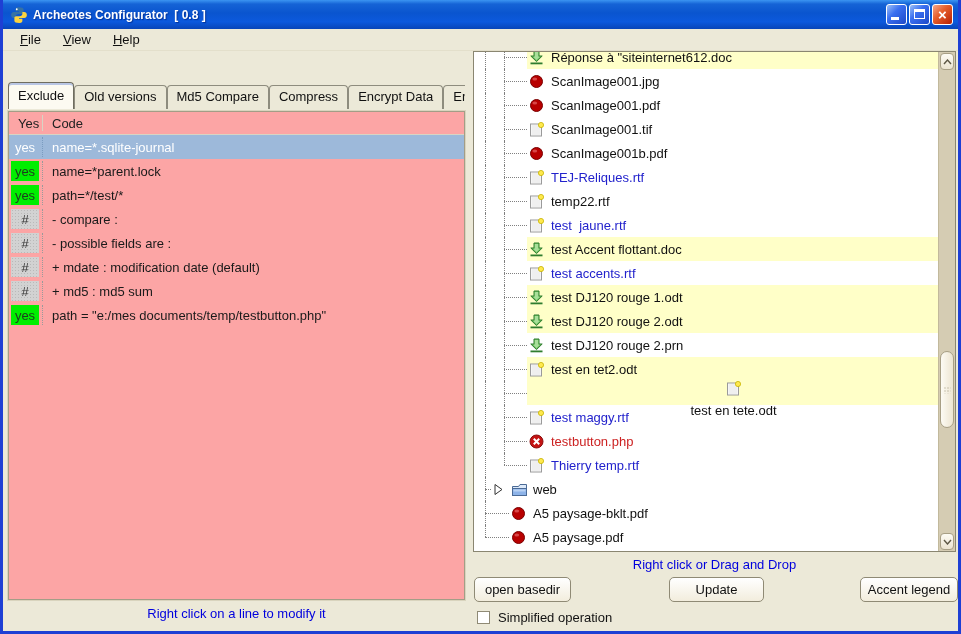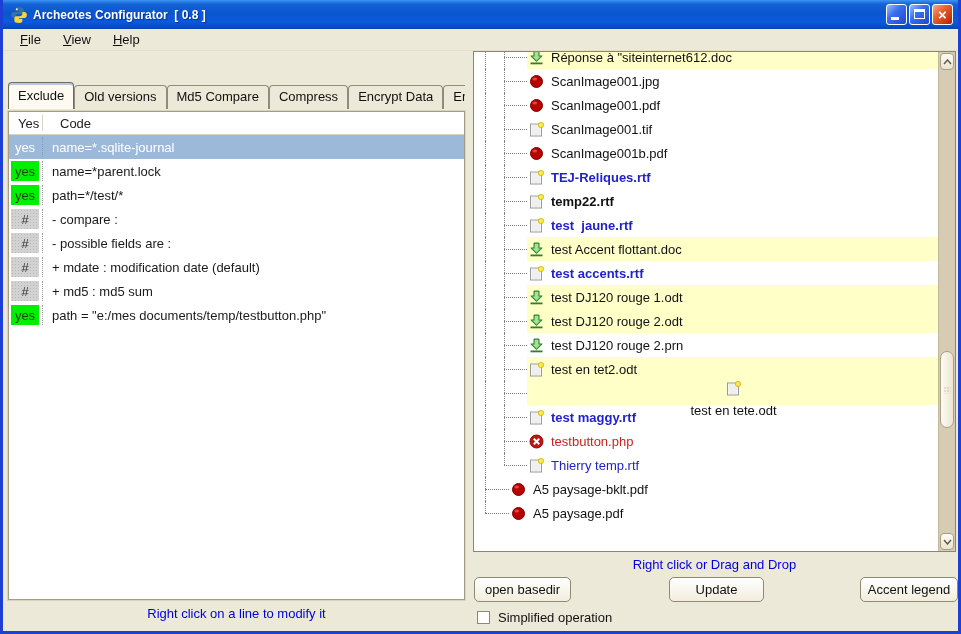--- a/index.html
+++ b/index.html
@@ -33,25 +33,25 @@
   .content{position:relative;height:579px;background:#ece9d8;}
   
   .tabs1{position:absolute;left:5px;top:2px;display:flex;align-items:flex-end;z-index:3;}
   .tabs2{position:absolute;left:5px;top:31px;display:flex;align-items:flex-end;width:457px;overflow:hidden;z-index:3;}
   .tab{font-size:13px;color:#111;background:#ece9d8;border:1px solid #8e8c7e;border-bottom:none;
     border-radius:4px 4px 0 0;padding:3px 9px 4px 9px;height:24px;white-space:nowrap;}
   .tab.active{background:#fcfaf1;font-weight:bold;height:28px;padding-top:6px;position:relative;z-index:4;
     border-color:#6f6d5f;box-shadow:inset 0 2px 0 #b9c6e4;}
   .tabs2 .tab.active{font-weight:normal;height:27px;padding-top:5px;}
   
-  .table-panel{position:absolute;left:5px;top:60px;width:457px;height:489px;background:#ffffff;
+  .table-panel{position:absolute;left:5px;top:60px;width:457px;height:489px;background:#fca5a5;
     border:1px solid #a39d86;box-shadow:0 0 0 1px #d9d4be;overflow:hidden;}
   .thead{height:23px;display:flex;align-items:center;border-bottom:1px solid #d8d4c4;position:relative;}
   .thead .col-yes{width:33px;padding-left:9px;font-size:13px;color:#222;}
-  .thead .col-code{padding-left:18px;font-size:13px;color:#222;}
+  .thead .col-code{padding-left:10px;font-size:13px;color:#222;}
   .thead .vsep{position:absolute;left:33px;top:3px;bottom:3px;border-left:1px solid #d8d4c4;}
   .trow{height:24px;display:flex;align-items:center;position:relative;font-size:13px;color:#1a1a1a;}
   .trow .vsep{position:absolute;left:33px;top:2px;bottom:2px;border-left:1px dotted #9a9a9a;}
   .yes-cell{width:28px;height:20px;margin-left:2px;display:flex;align-items:center;justify-content:center;flex:none;}
   .trow.yes .yes-cell{background:#00ee00;color:#1f3a1f;}
   .trow.comment .yes-cell{background-color:#d2d2d2;background-image:radial-gradient(#b9b9b9 26%,transparent 27%);background-size:3px 3px;color:#333;}
   .trow .code{margin-left:13px;white-space:pre;}
   .trow.selected{background:#9db9da;color:#fff;}
   .trow.selected .yes-cell{background:transparent;color:#fff;}
   .trow.selected .vsep{border-left-color:#7a9cc0;}
@@ -61,21 +61,21 @@
     border:1px solid #8a8671;overflow:hidden;}
   .tree-scroll{position:absolute;left:0;top:0;right:17px;bottom:0;overflow:hidden;}
   .tree-rows{margin-top:-7px;}
   .titem{height:24px;position:relative;display:flex;align-items:center;font-size:13px;color:#111;}
   .titem .vline{position:absolute;top:0;bottom:0;border-left:1px dotted #808080;}
   .titem .vline.half{bottom:50%;}
   .titem .hline{position:absolute;top:50%;border-top:1px dotted #808080;}
   .tcontent{display:flex;align-items:center;gap:7px;flex:1;height:100%;padding-left:2px;}
   .tcontent.hl{background:#ffffc8;}
   .tlabel{white-space:pre;}
-  .tlabel.blue{color:#2222cc;} .tlabel.red{color:#cc2222;} .tlabel.bold{font-weight:bold;}
+  .tlabel.blue{color:#2222cc;} .tlabel.red{color:#cc2222;} .tlabel.bold{font-weight:normal;}
   .ticon{width:15px;height:15px;flex:none;display:inline-block;}
   .expander{width:12px;height:13px;flex:none;}
   
   .sbar{position:absolute;top:0;right:0;width:17px;bottom:0;background:#d5ccb3;border-left:1px solid #c2b99c;}
   .sbtn{position:absolute;left:1px;right:1px;height:17px;background:linear-gradient(#fdfbf4,#ece4d0);
     border:1px solid #a89f85;border-radius:4px;display:flex;align-items:center;justify-content:center;}
   .sbtn.up{top:1px;} .sbtn.down{bottom:1px;}
   .sthumb{position:absolute;left:1px;right:1px;top:299px;height:77px;background:linear-gradient(90deg,#fdfbf4,#ede5d1);
     border:1px solid #a89f85;border-radius:8px;}
   .sthumb .grip{position:absolute;left:50%;top:50%;width:7px;height:7px;transform:translate(-50%,-50%);
@@ -413,20 +413,35 @@
                 <span class="ticon"><svg viewBox="0 0 15 15" width="15" height="15">
                     <rect x="1.5" y="2" width="11" height="12" fill="#fdfdfd" stroke="#9a9a9a"></rect>
                     <rect x="2.5" y="3" width="9" height="10" fill="#efefef"></rect>
                     <circle cx="12" cy="3" r="2.6" fill="#ffe94e" stroke="#c8b400" stroke-width=".8"></circle>
                   </svg></span>
                 <span class="tlabel blue">Thierry temp.rtf</span>
               </span>
             </div>
             <div class="titem">
               <span class="vline" style="left: 11px;"></span>
+              <span class="hline" style="left: 11px; width: 6px;"></span>
+              <span class="tcontent" style="margin-left: 16px;">
+                <span class="expander"><svg viewBox="0 0 12 13" width="12" height="13">
+                    <path d="M3 1.5 L10 6.5 L3 11.5 Z" fill="#fff" stroke="#333"></path>
+                  </svg></span>
+                <span class="ticon"><svg viewBox="0 0 17 15" width="17" height="15">
+                    <path d="M1.5 4.5 h6 l1.5-2 h6.5 v4 h-14z" fill="#dce9f9" stroke="#4a6a96"></path>
+                    <rect x="1.5" y="6.5" width="14" height="7" fill="#8db3e8" stroke="#4a6a96"></rect>
+                    <rect x="2.5" y="7.5" width="12" height="2" fill="#b9d2f3"></rect>
+                  </svg></span>
+                <span class="tlabel">web</span>
+              </span>
+            </div>
+            <div class="titem">
+              <span class="vline" style="left: 11px;"></span>
               <span class="hline" style="left: 11px; width: 24px;"></span>
               <span class="tcontent" style="margin-left: 35px;">
                 <span class="ticon"><svg viewBox="0 0 15 15" width="15" height="15">
                     <circle cx="7.5" cy="7.5" r="6" fill="#b80000" stroke="#7a0000"></circle>
                     <ellipse cx="5.8" cy="5" rx="2.4" ry="1.6" fill="#e05a5a" opacity=".8"></ellipse>
                   </svg></span>
                 <span class="tlabel">A5 paysage-bklt.pdf</span>
               </span>
             </div>
             <div class="titem">

